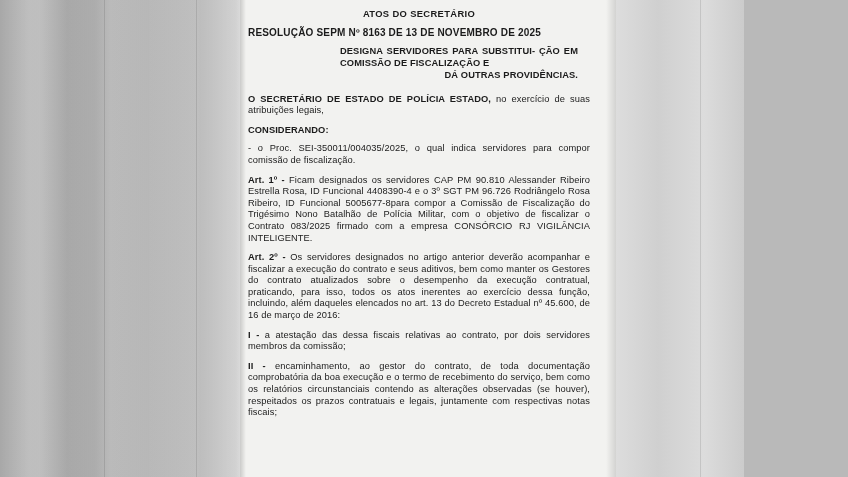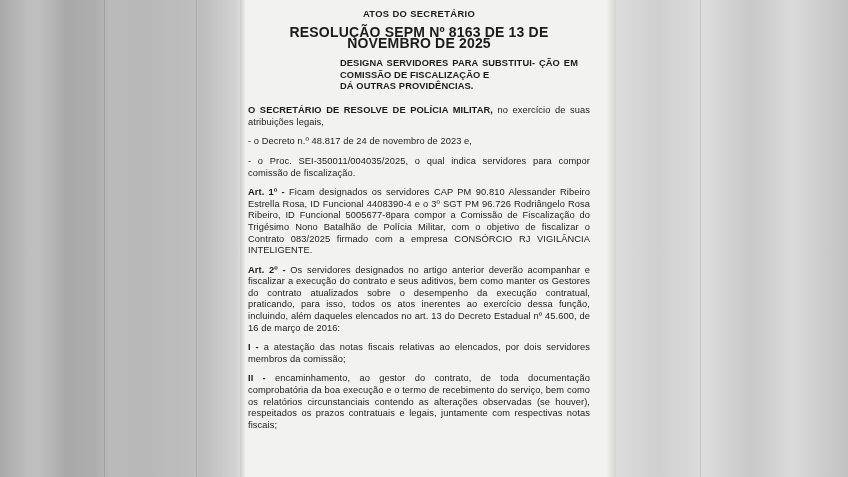--- a/index.html
+++ b/index.html
@@ -8,21 +8,21 @@
   }
   body {
     width: 848px;
     height: 477px;
     overflow: hidden;
     background: #b9b9b9;
     font-family: "Liberation Sans", sans-serif;
   }
   #page {
     position: relative;
-    width: 848px;
+    width: 744px;
     height: 477px;
     background:
       linear-gradient(90deg,
         #a8a8a8 0px, #bdbdbd 40px, #a9a9a9 95px, #c2c2c2 150px,
         #b0b0b0 200px, #cfcfcf 236px, #d8d8d8 240px);
     overflow: hidden;
   }
   
   .bg-band {
     position: absolute;
@@ -82,37 +82,37 @@
   }
   .head-title {
     font-weight: bold;
     font-size: 9.4px;
     letter-spacing: 0.35px;
     text-align: center;
     margin: 3px 0 7px 0;
   }
   .res-line {
     font-weight: bold;
-    font-size: 14px;
+    font-size: 10px;
     letter-spacing: 0.18px;
-    text-align: center;
+    text-align: left;
     margin: 0 0 8px 0;
   }
   .summary {
     margin: 0 12px 12px 92px;
     font-weight: bold;
     font-size: 9.3px;
     line-height: 11.8px;
     text-align: justify;
     text-justify: inter-word;
     letter-spacing: 0.1px;
   }
   .summary span.lastline {
     display: block;
-    text-align: left;
+    text-align: right;
   }
   p.para {
     margin: 0 0 8px 0;
   }
   p.tight {
     margin: 0 0 7px 0;
   }
   .label {
     font-weight: bold;
   }
@@ -162,30 +162,30 @@
       <div class="head-title">ATOS DO SECRETÁRIO</div>
 
       <div class="res-line">RESOLUÇÃO SEPM Nº 8163 DE 13 DE NOVEMBRO DE 2025</div>
 
       <div class="summary">
         <span>DESIGNA SERVIDORES PARA SUBSTITUI-</span>
         <span>ÇÃO EM COMISSÃO DE FISCALIZAÇÃO E</span>
         <span class="lastline">DÁ OUTRAS PROVIDÊNCIAS.</span>
       </div>
 
-      <p class="para justify-block"><span class="label">O SECRETÁRIO DE RESOLVE DE POLÍCIA MILITAR,</span><span> no exercício de suas atribuições legais,</span></p>
+      <p class="para justify-block"><span class="label">O SECRETÁRIO DE ESTADO DE POLÍCIA ESTADO,</span><span> no exercício de suas atribuições legais,</span></p>
 
+      <p class="tight"><span class="label">CONSIDERANDO:</span></p>
 
-      <p class="para justify-block">- o Decreto n.º 48.817 de 24 de novembro de 2023 e,</p>
       <p class="para justify-block">- o Proc. SEI-350011/004035/2025, o qual indica servidores para compor comissão de fiscalização.</p>
 
 
       <p class="para justify-block"><span class="label">Art. 1º -</span><span> Ficam designados os servidores CAP PM 90.810 Alessander Ribeiro Estrella Rosa, ID Funcional 4408390-4 e o 3º SGT PM 96.726 Rodriângelo Rosa Ribeiro, ID Funcional 5005677-8para compor a Comissão de Fiscalização do Trigésimo Nono Batalhão de Polícia Militar, com o objetivo de fiscalizar o Contrato 083/2025 firmado com a empresa CONSÓRCIO RJ VIGILÂNCIA INTELIGENTE.</span></p>
 
       <p class="para justify-block"><span class="label">Art. 2º -</span><span> Os servidores designados no artigo anterior deverão acompanhar e fiscalizar a execução do contrato e seus aditivos, bem como manter os Gestores do contrato atualizados sobre o desempenho da execução contratual, praticando, para isso, todos os atos inerentes ao exercício dessa função, incluindo, além daqueles elencados no art. 13 do Decreto Estadual nº 45.600, de 16 de março de 2016:</span></p>
 
-      <p class="para justify-block"><span class="label">I -</span><span> a atestação das notas fiscais relativas ao elencados, por dois servidores membros da comissão;</span></p>
+      <p class="para justify-block"><span class="label">I -</span><span> a atestação das dessa fiscais relativas ao contrato, por dois servidores membros da comissão;</span></p>
 
       <p class="para justify-block"><span class="label">II -</span><span> encaminhamento, ao gestor do contrato, de toda documentação comprobatória da boa execução e o termo de recebimento do serviço, bem como os relatórios circunstanciais contendo as alterações observadas (se houver), respeitados os prazos contratuais e legais, juntamente com respectivas notas fiscais;</span></p>
 
     </div>
   </div>
 </div>
 
 </body></html>

